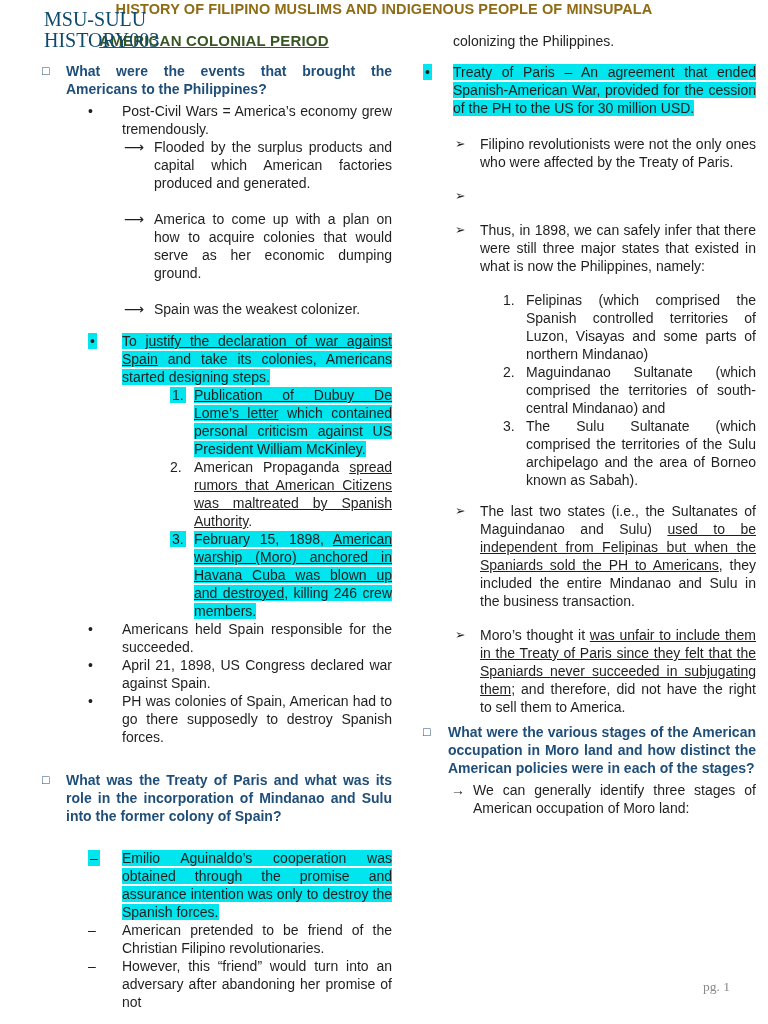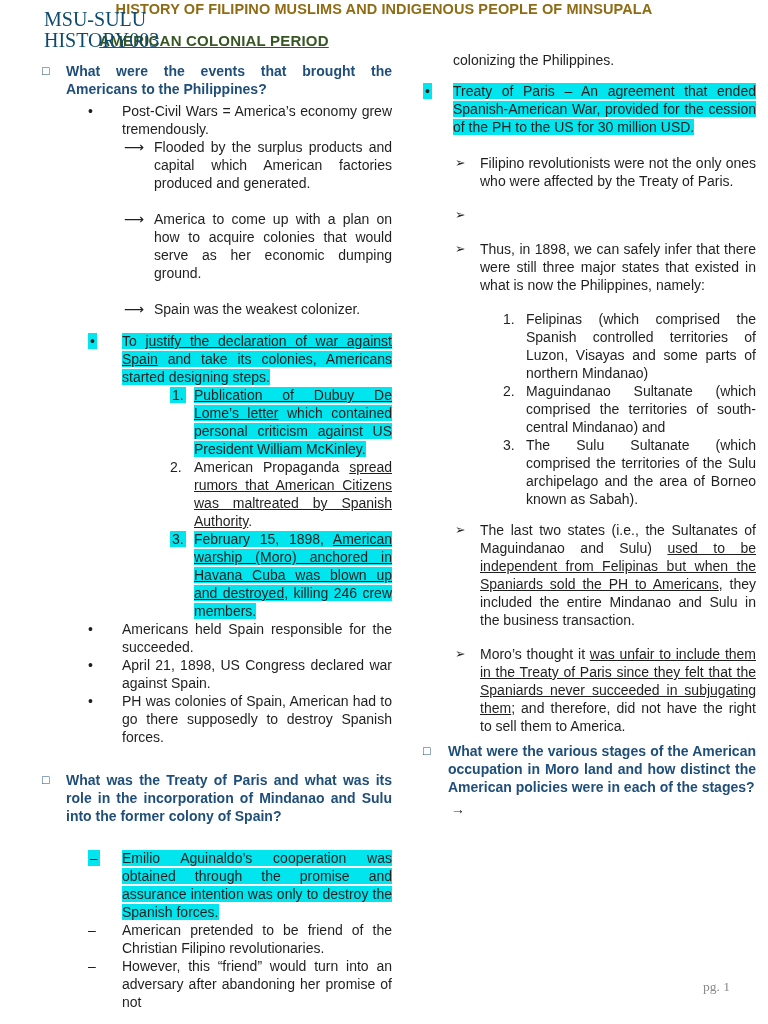--- a/index.html
+++ b/index.html
@@ -31,21 +31,21 @@
   .txt{flex:1;min-width:0;text-align:justify;}
   .question{margin-bottom:4px;}
   .question .txt,.question .marker{color:var(--qblue);font-weight:bold;}
   
   .q{padding-left:6px}   .q .marker{width:24px;font-size:12.5px;}
   .b1{padding-left:52px} .b1 .marker{width:34px;}
   .ar{padding-left:88px} .ar .marker{width:30px;}
   .num{padding-left:134px}.num .marker{width:24px;}
   .dash{padding-left:52px}.dash .marker{width:34px;}
   
-  .pind{padding-left:35px;margin-top:19px;}
+  .pind{padding-left:35px;}
   .qr{padding-left:5px}  .qr .marker{width:25px;font-size:12.5px;}
   .br{padding-left:5px}  .br .marker{width:30px;}
   .chev{padding-left:37px}.chev .marker{width:25px;font-size:12.5px;}
   .numr{padding-left:85px}.numr .marker{width:23px;}
   .arr{padding-left:33px}.arr .marker{width:22px;}
   
   .b{font-weight:normal;}
   .u{text-decoration:underline;}
   .hl{background:var(--hl);}
   .marker .hl{padding:0 2px;}
@@ -182,17 +182,18 @@
         <span class="marker"><span>➢</span></span>
         <div class="txt"><span>Moro’s thought it </span><span class="b u">was unfair to include them in the Treaty of Paris since they felt that the Spaniards never succeeded in subjugating them</span><span>; and therefore, did not have the right to sell them to America.</span></div>
       </div>
       <div class="spacer" style="height: 7px;"></div>
       <div class="item qr question">
         <span class="marker"><span>□</span></span>
         <div class="txt"><span>What were the various stages of the American occupation in Moro land and how distinct the American policies were in each of the stages?</span></div>
       </div>
       <div class="item arr">
         <span class="marker"><span>→</span></span>
+        <div class="txt"><span>We can generally identify three stages of American occupation of Moro land:</span></div>
       </div>
     </div>
 </div>
 
 <div class="footer">pg. 1</div>
 
 </body></html>

